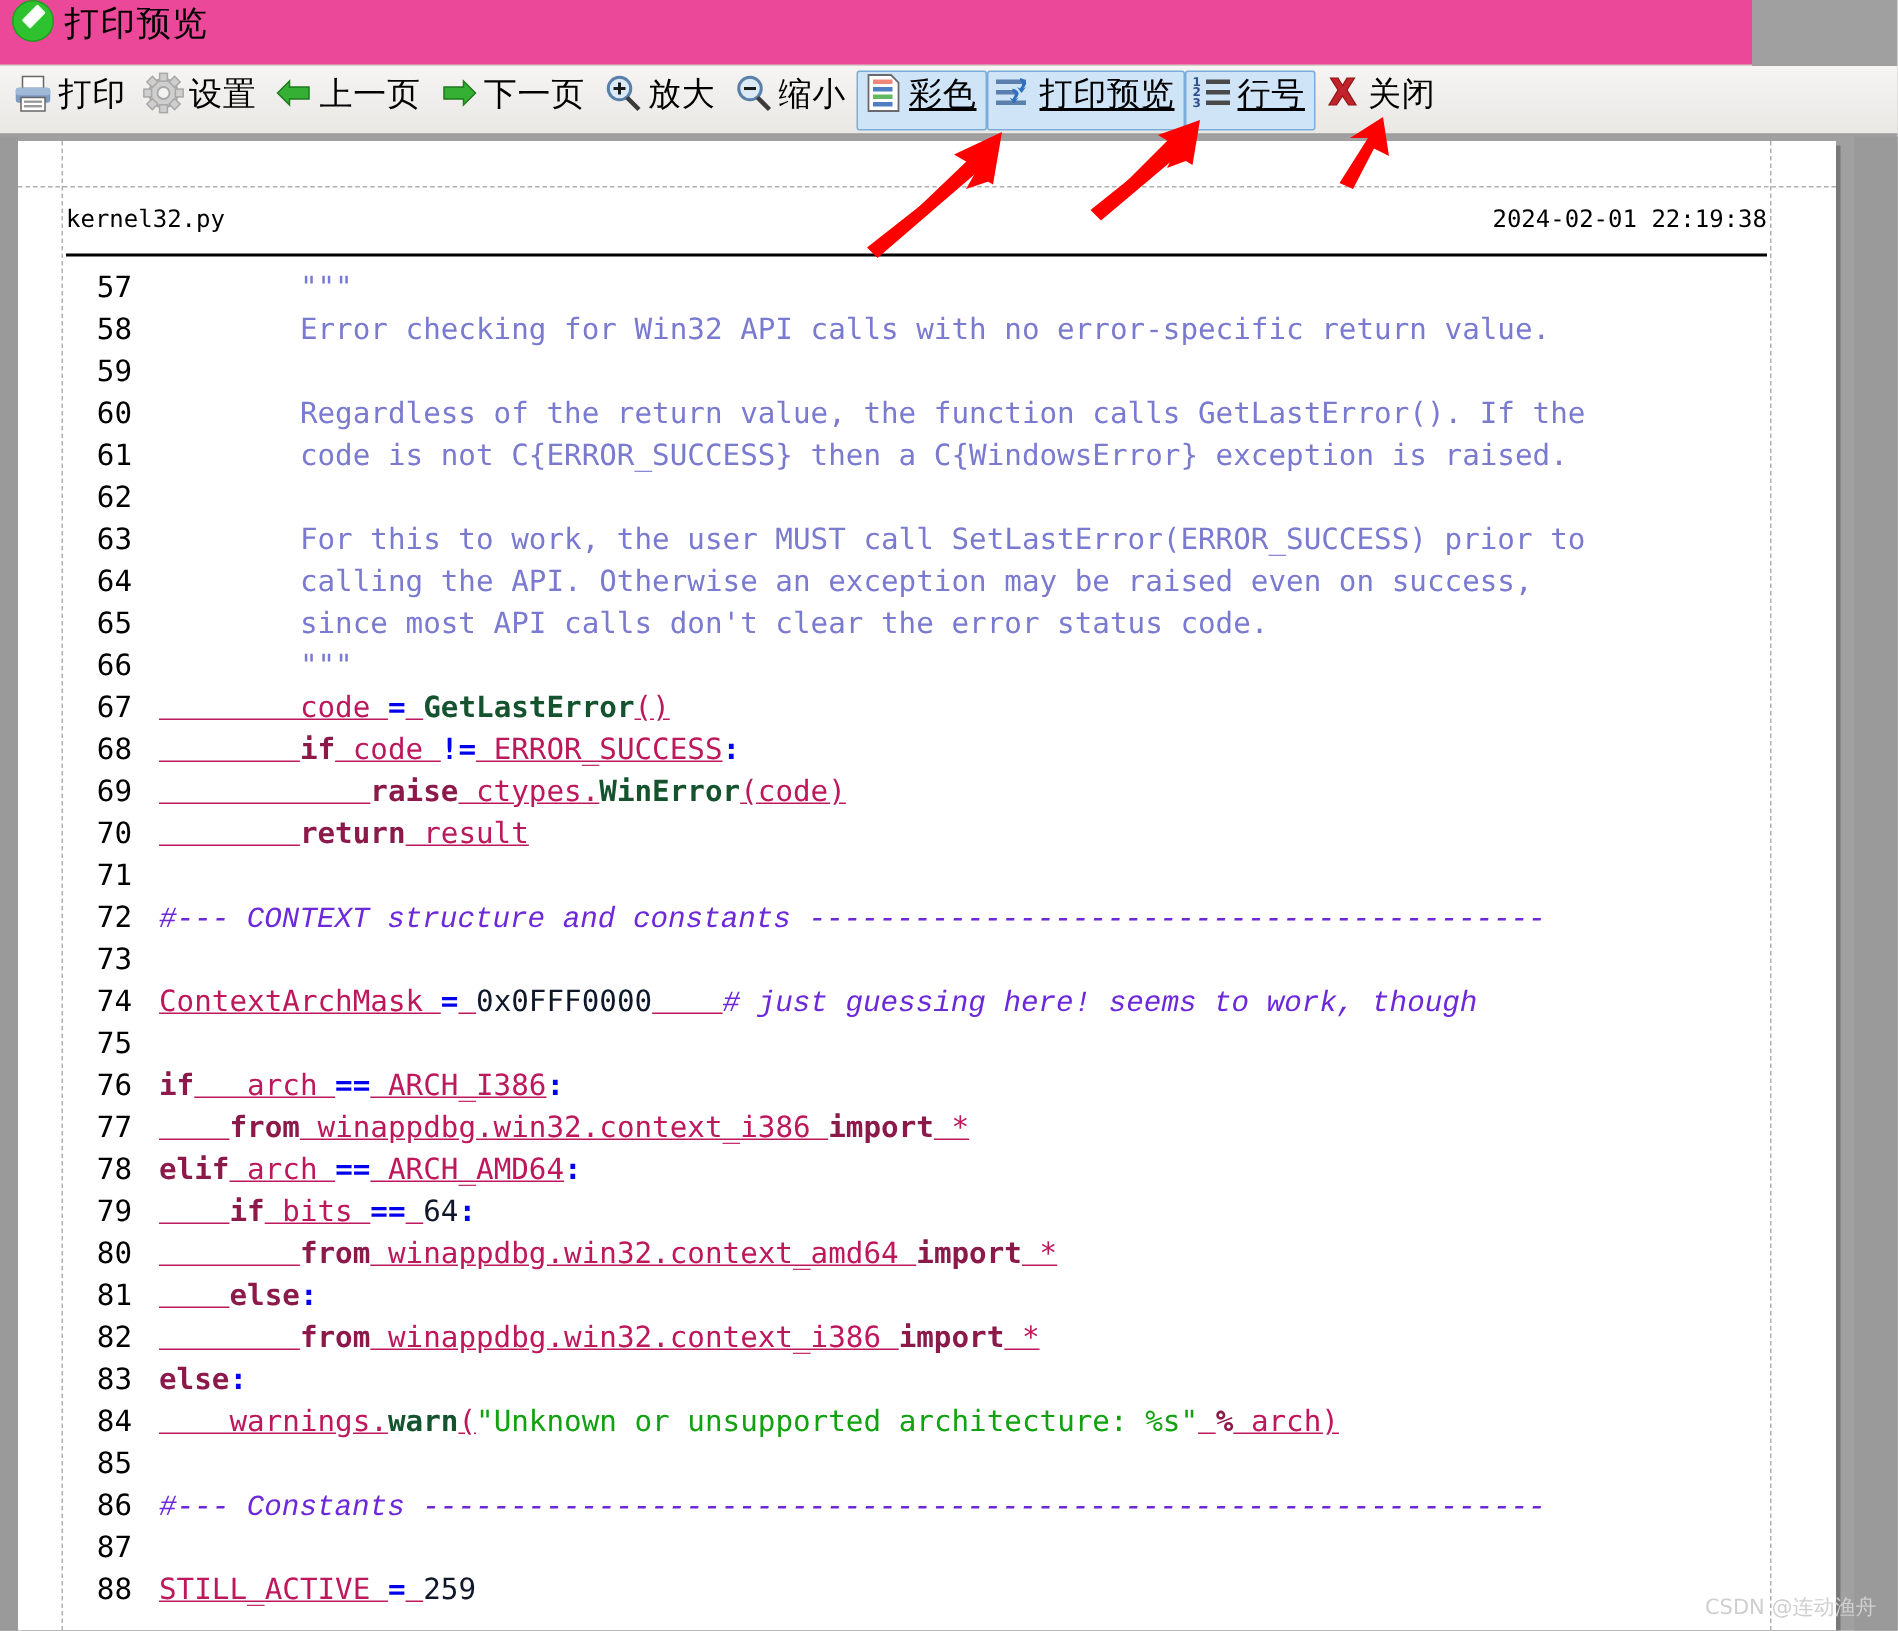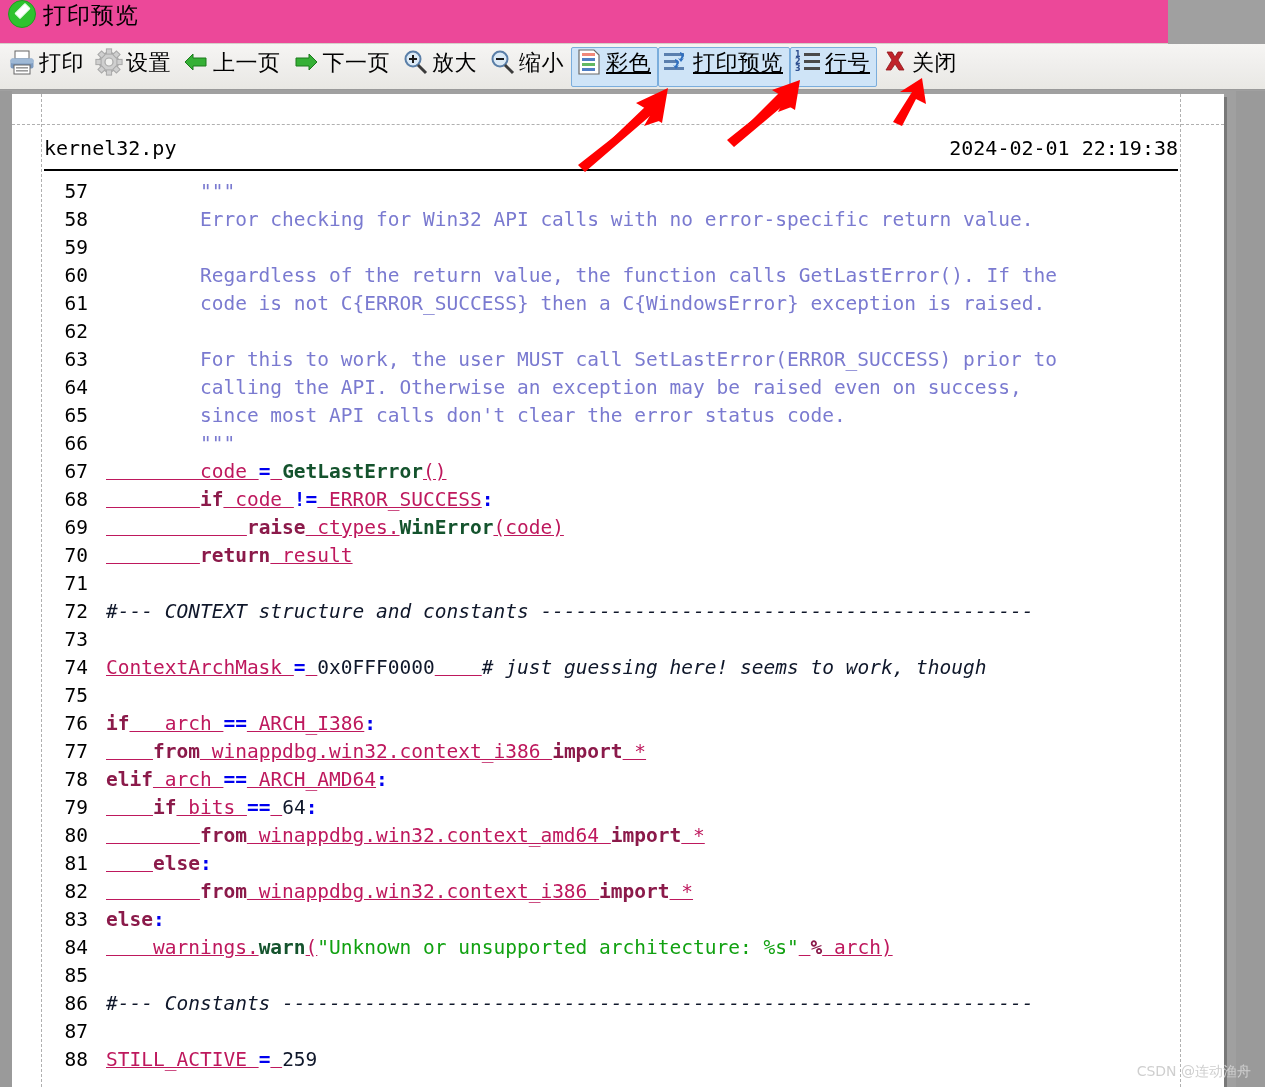--- a/index.html
+++ b/index.html
@@ -95,21 +95,21 @@
   .margin-h{
     position:absolute;left:0;right:0;height:0;
     border-top:1px dashed #b0b0b0;
   }
   .margin-h.top{top:30px;}
 
   #doc-header{
     position:absolute;left:32px;right:46px;top:42px;height:34px;
     display:flex;align-items:flex-start;justify-content:space-between;
     font-family:"DejaVu Sans Mono", monospace;
-    font-size:20px;color:#000;
+    font-size:16px;color:#000;
   }
   #header-rule{
     position:absolute;left:32px;right:46px;top:75px;height:0;
     border-top:2px solid #000;
   }
 
   #code{
     position:absolute;left:32px;top:84px;right:46px;
     font-family:"DejaVu Sans Mono", monospace;
     font-size:19.5px;
@@ -118,21 +118,21 @@
     white-space:pre;
   }
   .cl{display:flex;align-items:flex-start;height:28px;}
   .ln{
     width:62px;flex:0 0 62px;text-align:right;
     padding-right:18px;box-sizing:border-box;
     color:#000;
   }
   .src{flex:1 1 auto;white-space:pre;}
   .t-str{color:#7a7ad0;}       
-  .t-com{color:#0f172a;font-style:italic;}  
+  .t-com{color:#6d28d9;font-style:italic;font-family:Liberation Mono, monospace;}  
   .t-kw{color:#8b1a4a;font-weight:bold;}
   .t-fn{color:#14532d;font-weight:bold;}
   .t-opb{color:#0000ee;font-weight:bold;}
   .t-num{color:#0f172a;}
   .t-s{color:#11a111;}
   .t-pl{color:#be185d;text-decoration:underline;}
 
   
   #arrows{position:absolute;left:0;top:0;width:1265px;height:1087px;pointer-events:none;}
 

